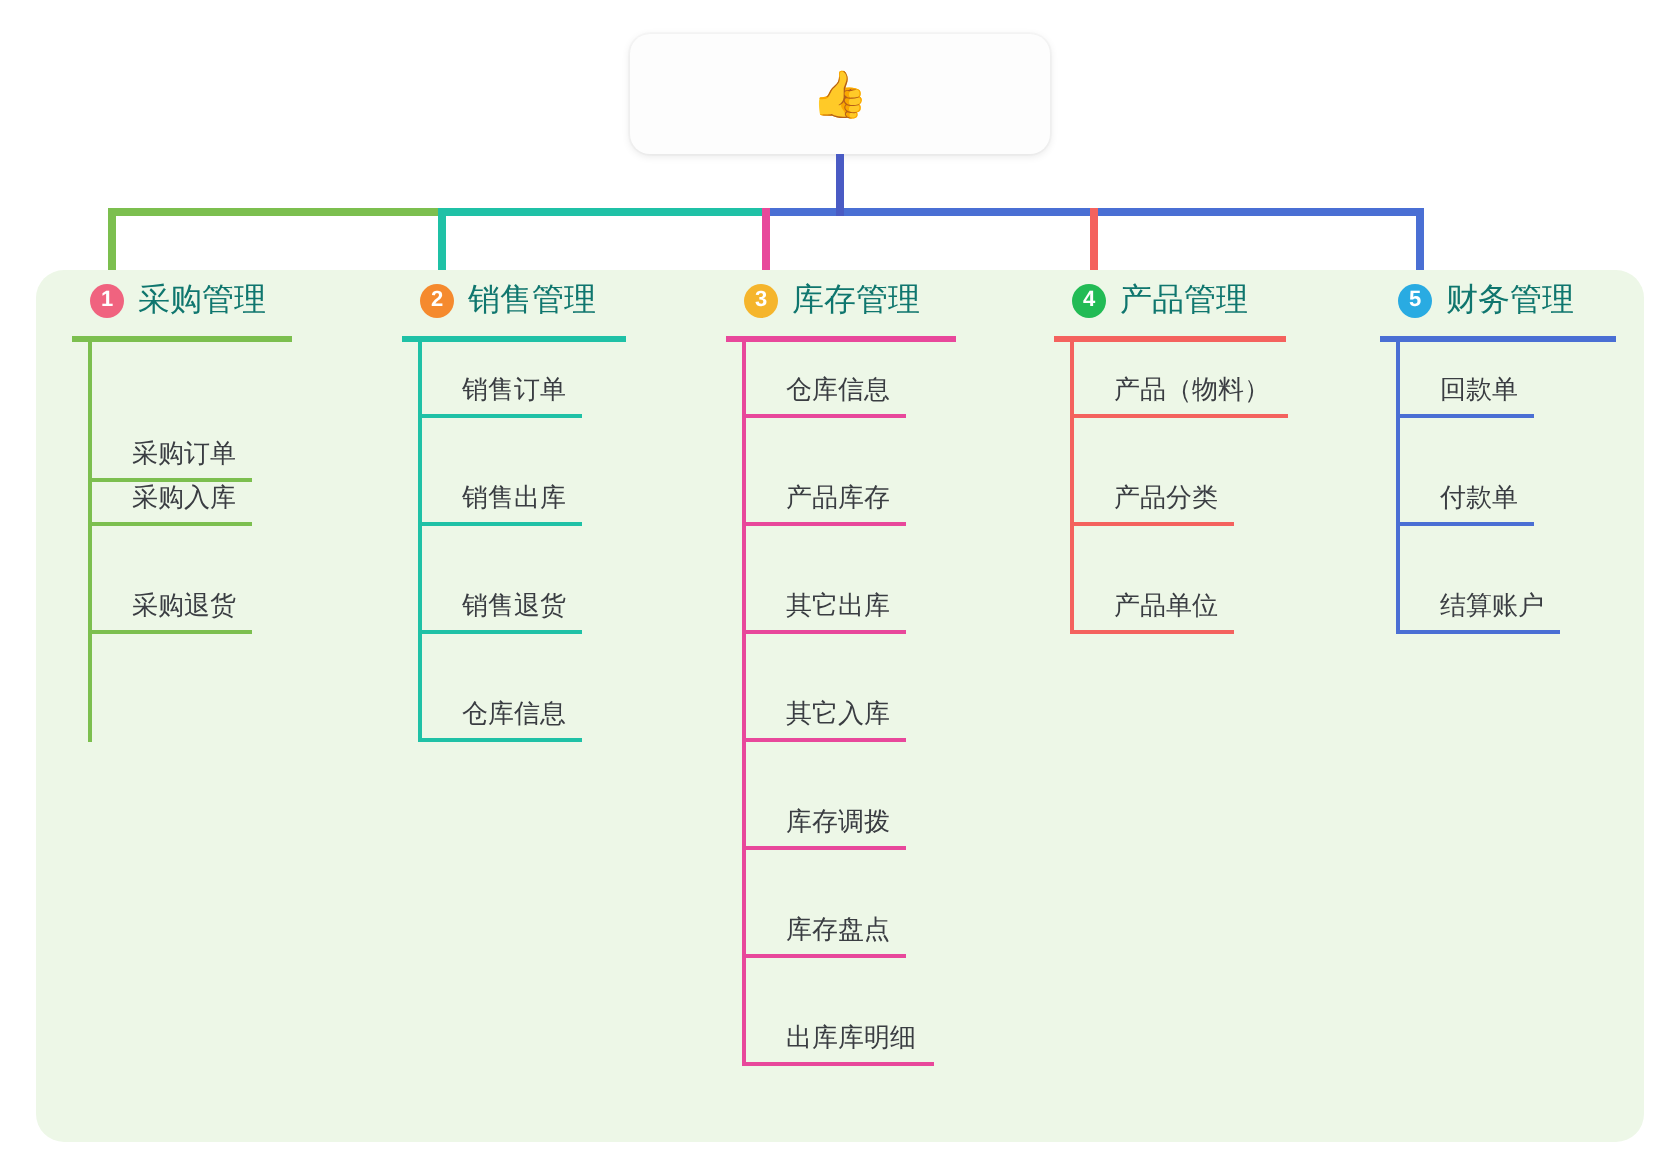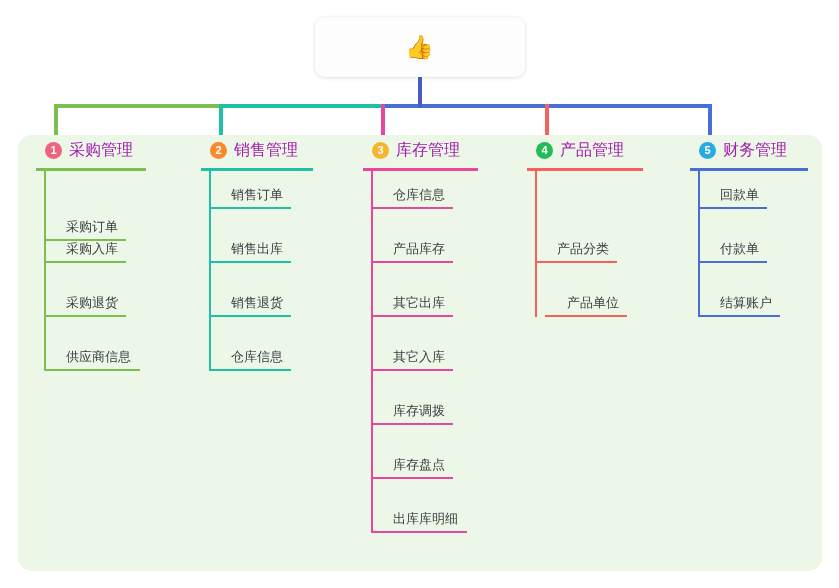--- a/index.html
+++ b/index.html
@@ -37,21 +37,21 @@
   
   .col{position:absolute;top:0;}
   .col-head{position:relative;height:38px;}
   .head-row{display:flex;align-items:center;gap:7px;padding-left:9px;height:30px;}
   .badge{
     width:17px;height:17px;border-radius:50%;
     display:flex;align-items:center;justify-content:center;
     color:#fff;font-size:11px;line-height:1;font-weight:bold;
     flex:none;
   }
-  .head-label{font-size:16px;color:#a21caf;white-space:nowrap;}
+  .head-label{font-size:16px;color:#0f766e;white-space:nowrap;}
   .head-rule{position:absolute;left:0;top:33px;height:3px;}
 
   
   .spine{position:absolute;left:8px;top:36px;width:2px;}
 
   .leaf{position:absolute;left:8px;}
   .leaf-text{
     position:absolute;left:22px;bottom:5px;
     font-size:13px;color:#3a3d42;white-space:nowrap;
   }
@@ -96,24 +96,20 @@
             <div class="leaf-rule" style="width: 82px; background: rgb(124, 191, 79);"></div>
           </div>
           <div class="leaf" style="top: 106px; height: 22px; width: 82px;">
             <span class="leaf-text">采购入库</span>
             <div class="leaf-rule" style="width: 82px; background: rgb(124, 191, 79);"></div>
           </div>
           <div class="leaf" style="top: 160px; height: 22px; width: 82px;">
             <span class="leaf-text">采购退货</span>
             <div class="leaf-rule" style="width: 82px; background: rgb(124, 191, 79);"></div>
           </div>
-          <div class="leaf" style="top: 214px; height: 22px; width: 95.5px;">
-            <span class="leaf-text">供应商信息</span>
-            <div class="leaf-rule" style="width: 95.5px; background: rgb(124, 191, 79);"></div>
-          </div>
         </div>
         <div class="col" style="left: 183px;">
           <div class="col-head">
             <div class="head-row">
               <span class="badge" style="background: rgb(245, 138, 46);">2</span>
               <span class="head-label">销售管理</span>
             </div>
             <div class="head-rule" style="width: 112px; background: rgb(31, 193, 166);"></div>
           </div>
           <div class="spine" style="background: rgb(31, 193, 166); height: 200px;"></div>
@@ -174,25 +170,29 @@
         </div>
         <div class="col" style="left: 509px;">
           <div class="col-head">
             <div class="head-row">
               <span class="badge" style="background: rgb(34, 187, 85);">4</span>
               <span class="head-label">产品管理</span>
             </div>
             <div class="head-rule" style="width: 116px; background: rgb(244, 98, 94);"></div>
           </div>
           <div class="spine" style="background: rgb(244, 98, 94); height: 146px;"></div>
+          <div class="leaf" style="top: 52px; height: 22px; width: 109px;">
+            <span class="leaf-text">产品（物料）</span>
+            <div class="leaf-rule" style="width: 109px; background: rgb(244, 98, 94);"></div>
+          </div>
           <div class="leaf" style="top: 106px; height: 22px; width: 82px;">
             <span class="leaf-text">产品分类</span>
             <div class="leaf-rule" style="width: 82px; background: rgb(244, 98, 94);"></div>
           </div>
-          <div class="leaf" style="top: 160px; height: 22px; width: 82px; margin-left: 10px;">
+          <div class="leaf" style="top: 160px; height: 22px; width: 82px;">
             <span class="leaf-text">产品单位</span>
             <div class="leaf-rule" style="width: 82px; background: rgb(244, 98, 94);"></div>
           </div>
         </div>
         <div class="col" style="left: 672px;">
           <div class="col-head">
             <div class="head-row">
               <span class="badge" style="background: rgb(41, 171, 226);">5</span>
               <span class="head-label">财务管理</span>
             </div>

